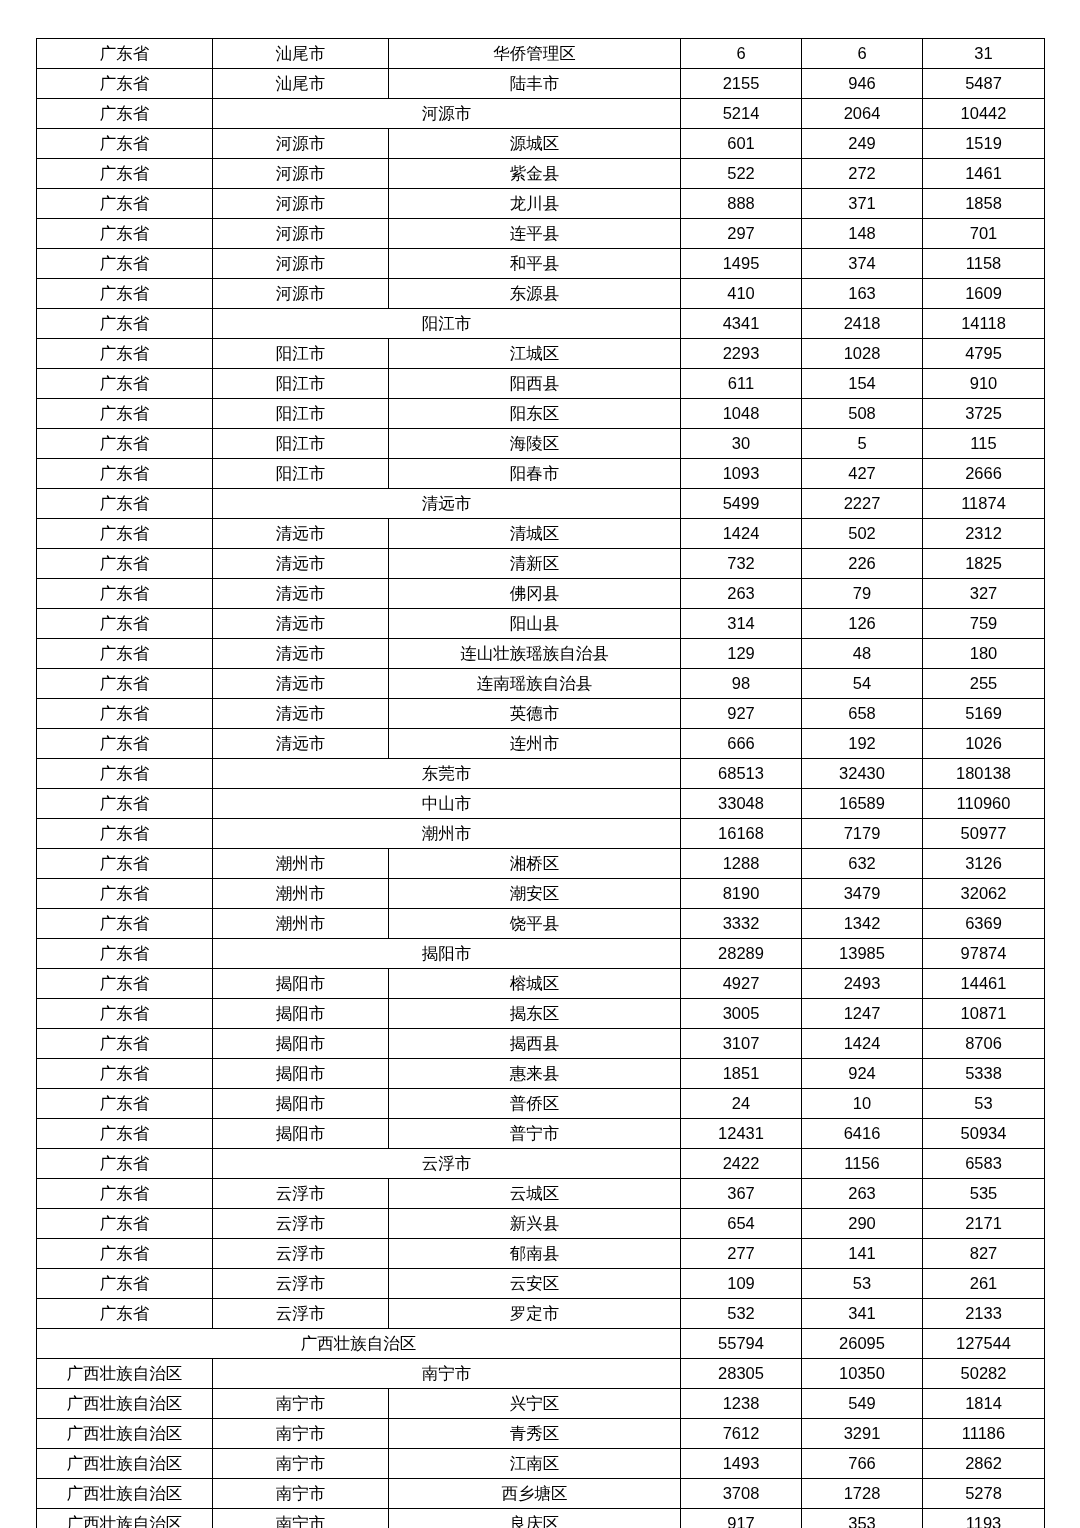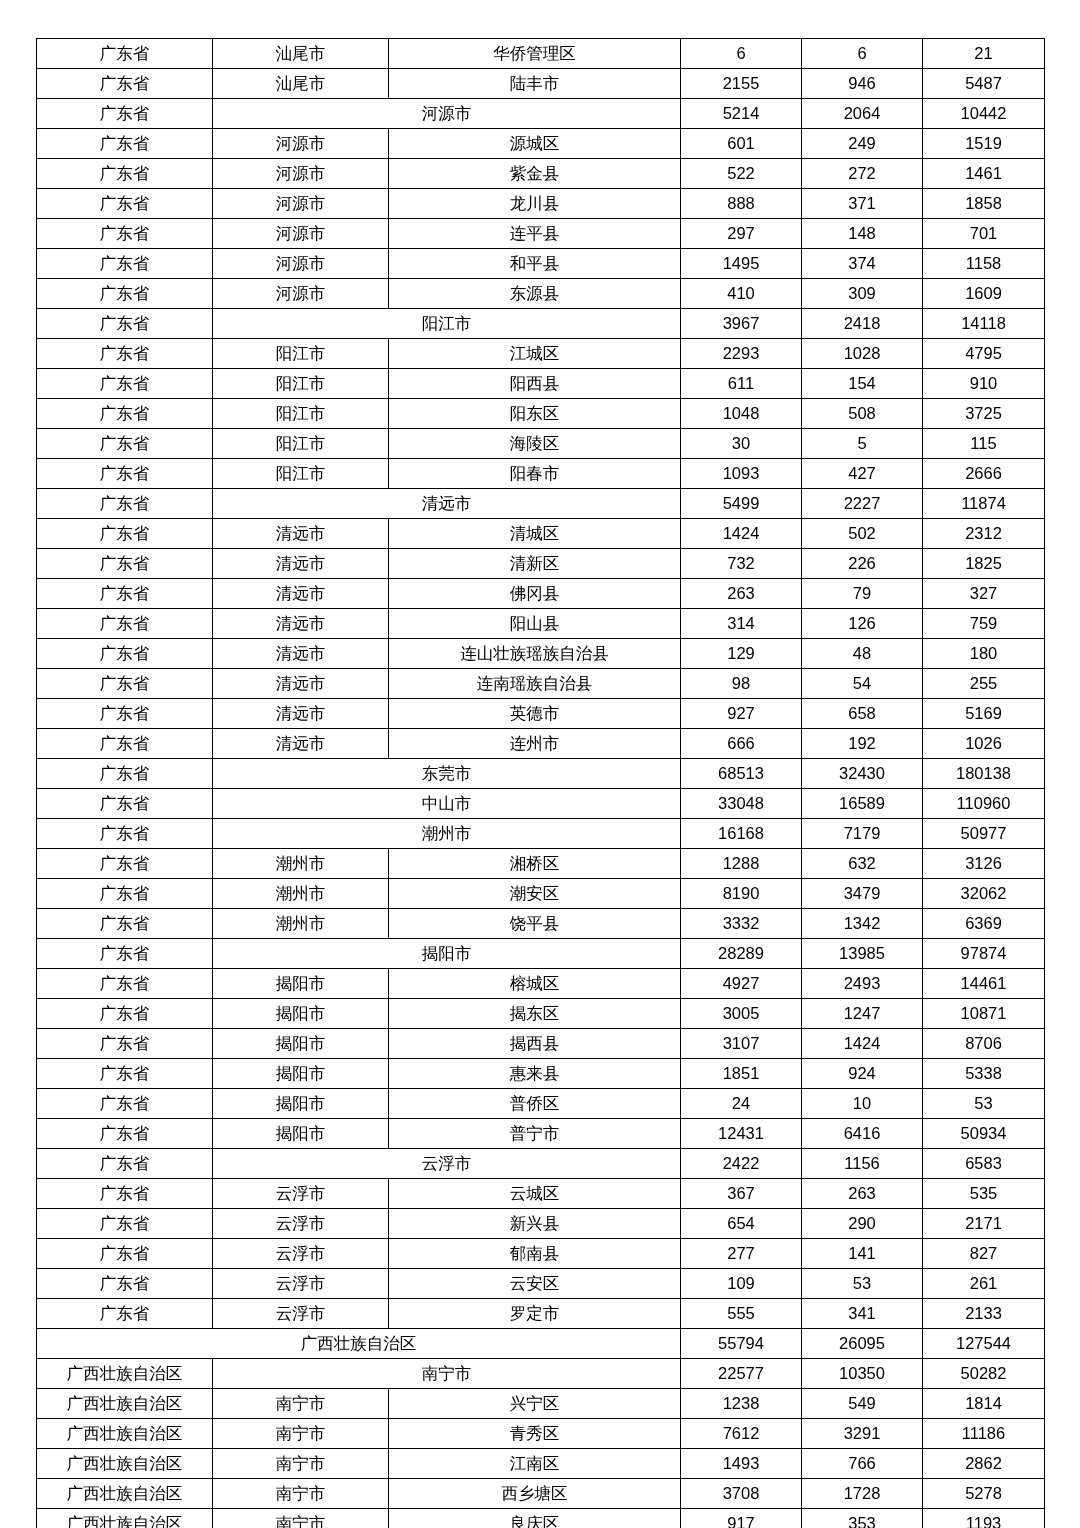--- a/index.html
+++ b/index.html
@@ -60,21 +60,21 @@
       <col class="c-n2">
       <col class="c-n3">
     </colgroup>
     <tbody id="table-body">
         <tr>
           <td class="name">广东省</td>
           <td class="name">汕尾市</td>
           <td class="name">华侨管理区</td>
           <td class="num">6</td>
           <td class="num">6</td>
-          <td class="num">21</td>
+          <td class="num">31</td>
         </tr>
         <tr>
           <td class="name">广东省</td>
           <td class="name">汕尾市</td>
           <td class="name">陆丰市</td>
           <td class="num">2155</td>
           <td class="num">946</td>
           <td class="num">5487</td>
         </tr>
         <tr>
@@ -122,27 +122,27 @@
           <td class="name">和平县</td>
           <td class="num">1495</td>
           <td class="num">374</td>
           <td class="num">1158</td>
         </tr>
         <tr>
           <td class="name">广东省</td>
           <td class="name">河源市</td>
           <td class="name">东源县</td>
           <td class="num">410</td>
-          <td class="num">309</td>
+          <td class="num">163</td>
           <td class="num">1609</td>
         </tr>
         <tr>
           <td class="name">广东省</td>
           <td class="name" colspan="2">阳江市</td>
-          <td class="num">3967</td>
+          <td class="num">4341</td>
           <td class="num">2418</td>
           <td class="num">14118</td>
         </tr>
         <tr>
           <td class="name">广东省</td>
           <td class="name">阳江市</td>
           <td class="name">江城区</td>
           <td class="num">2293</td>
           <td class="num">1028</td>
           <td class="num">4795</td>
@@ -386,34 +386,34 @@
           <td class="name">云浮市</td>
           <td class="name">云安区</td>
           <td class="num">109</td>
           <td class="num">53</td>
           <td class="num">261</td>
         </tr>
         <tr>
           <td class="name">广东省</td>
           <td class="name">云浮市</td>
           <td class="name">罗定市</td>
-          <td class="num">555</td>
+          <td class="num">532</td>
           <td class="num">341</td>
           <td class="num">2133</td>
         </tr>
         <tr>
           <td class="name" colspan="3">广西壮族自治区</td>
           <td class="num">55794</td>
           <td class="num">26095</td>
           <td class="num">127544</td>
         </tr>
         <tr>
           <td class="name">广西壮族自治区</td>
           <td class="name" colspan="2">南宁市</td>
-          <td class="num">22577</td>
+          <td class="num">28305</td>
           <td class="num">10350</td>
           <td class="num">50282</td>
         </tr>
         <tr>
           <td class="name">广西壮族自治区</td>
           <td class="name">南宁市</td>
           <td class="name">兴宁区</td>
           <td class="num">1238</td>
           <td class="num">549</td>
           <td class="num">1814</td>

